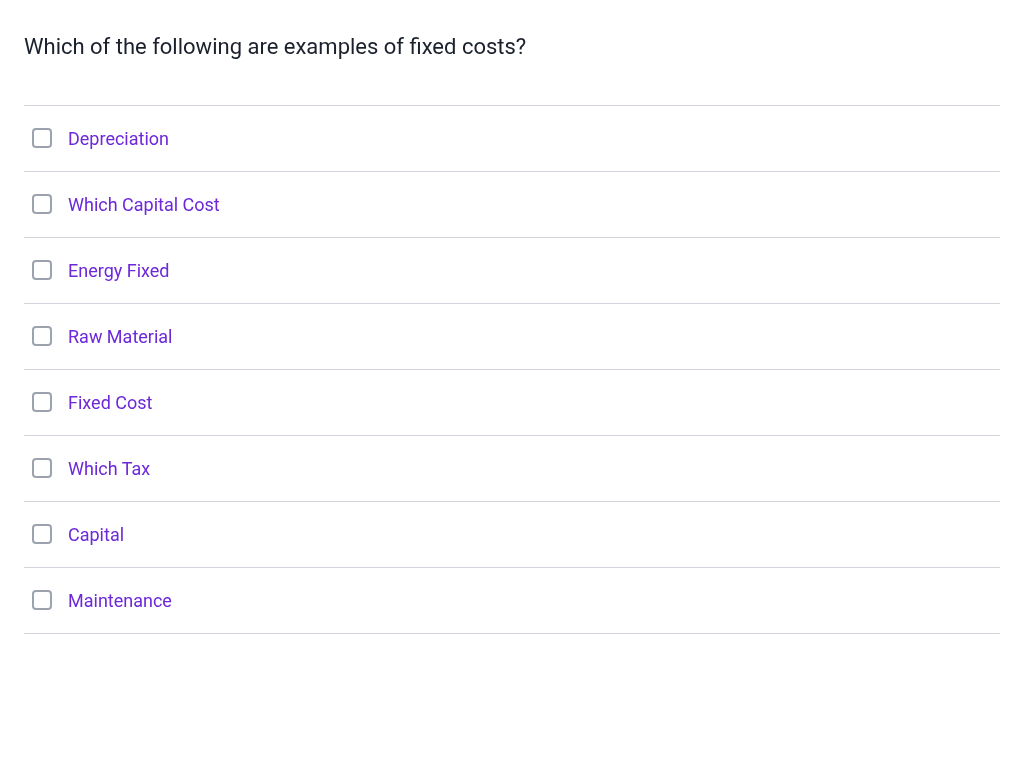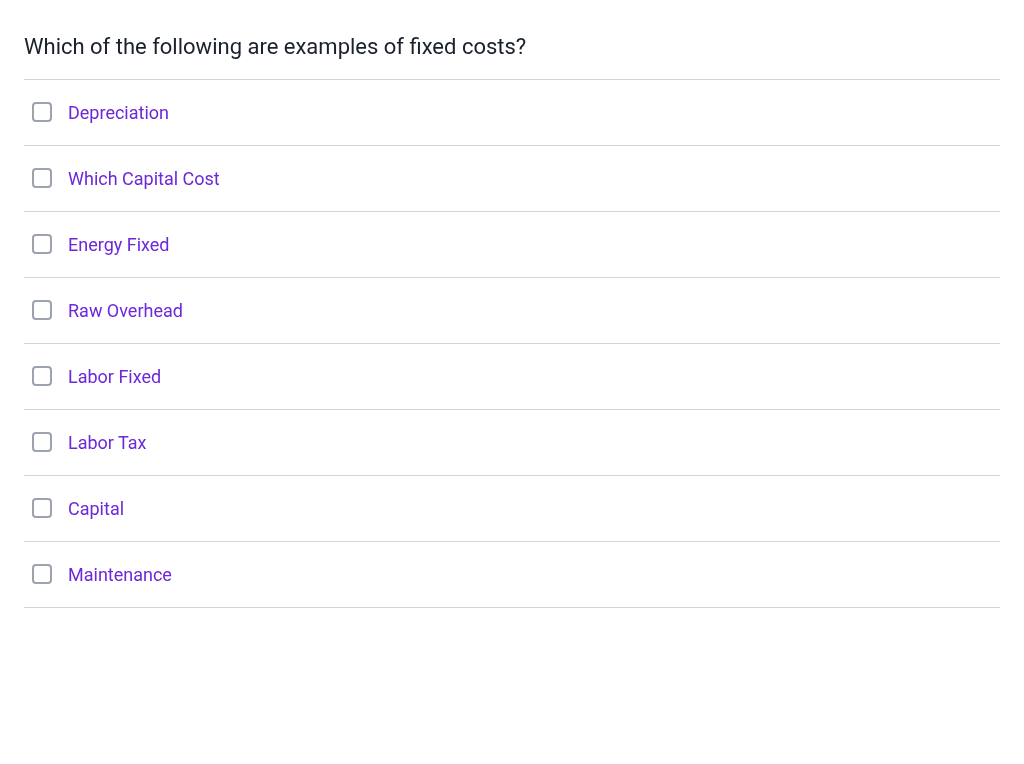--- a/index.html
+++ b/index.html
@@ -13,21 +13,21 @@
       font-family: -apple-system, BlinkMacSystemFont, 'Segoe UI', Roboto, sans-serif;
       color: #2d3748;
       padding: 32px 24px;
       max-width: 1024px;
     }
 
     .question-title {
       font-size: 22px;
       font-weight: 400;
       color: #1a202c;
-      margin-bottom: 16px;
+      margin-bottom: 42px;
       line-height: 1.4;
     }
 
     .options-list {
       list-style: none;
       border-top: 1px solid #d1d5db;
     }
 
     .option-item {
       display: flex;
@@ -91,33 +91,33 @@
     <li class="option-item">
       <label class="checkbox-wrapper" for="checkbox-energy-cost">
         <input type="checkbox" class="custom-checkbox" id="checkbox-energy-cost" style="">
       </label>
       <span class="option-label">Energy Fixed</span>
     </li>
     <li class="option-item">
       <label class="checkbox-wrapper" for="checkbox-raw-material">
         <input type="checkbox" class="custom-checkbox" id="checkbox-raw-material" style="">
       </label>
-      <span class="option-label">Raw Overhead</span>
+      <span class="option-label">Raw Material</span>
     </li>
     <li class="option-item">
       <label class="checkbox-wrapper" for="checkbox-labor-cost">
         <input type="checkbox" class="custom-checkbox" id="checkbox-labor-cost" style="">
       </label>
-      <span class="option-label">Labor Fixed</span>
+      <span class="option-label">Fixed Cost</span>
     </li>
     <li class="option-item">
       <label class="checkbox-wrapper" for="checkbox-income-tax">
         <input type="checkbox" class="custom-checkbox" id="checkbox-income-tax" style="">
       </label>
-      <span class="option-label">Labor Tax</span>
+      <span class="option-label">Which Tax</span>
     </li>
     <li class="option-item">
       <label class="checkbox-wrapper" for="checkbox-overhead">
         <input type="checkbox" class="custom-checkbox" id="checkbox-overhead" style="">
       </label>
       <span class="option-label">Capital</span>
     </li>
     <li class="option-item">
       <label class="checkbox-wrapper" for="checkbox-maintenance">
         <input type="checkbox" class="custom-checkbox" id="checkbox-maintenance" style="">

